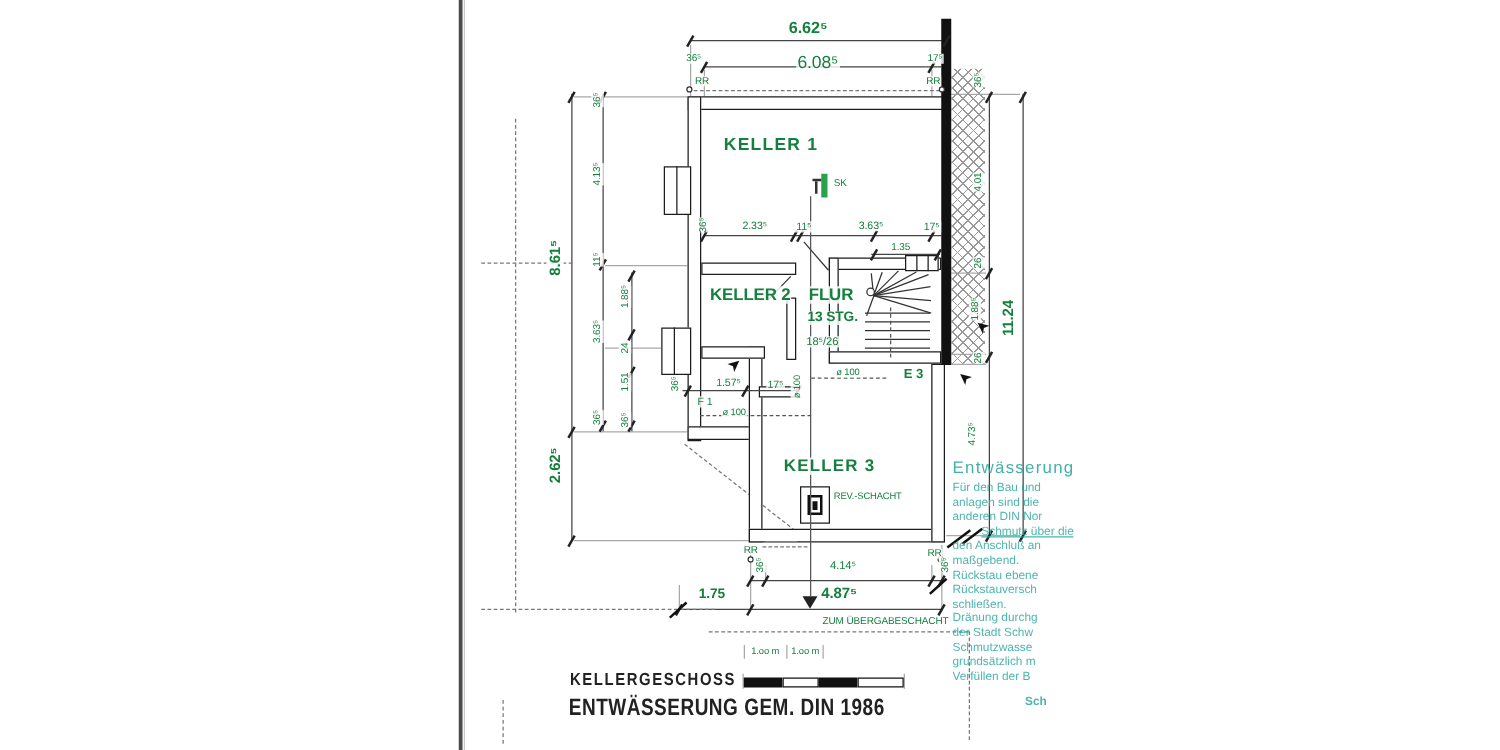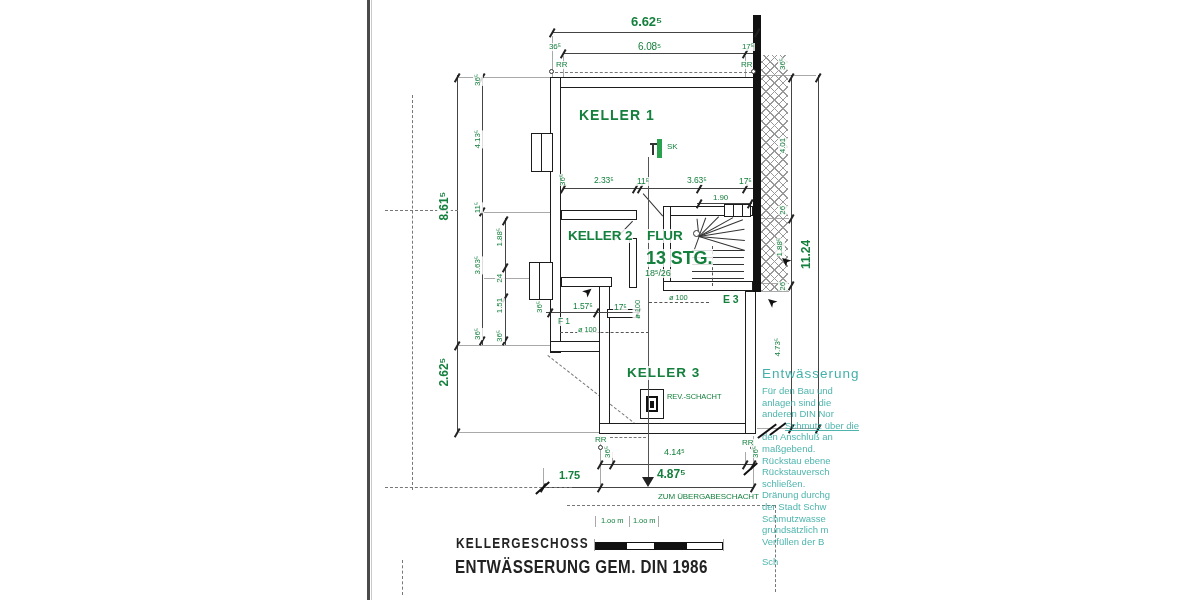--- a/index.html
+++ b/index.html
@@ -12,21 +12,21 @@
   .v{writing-mode:vertical-rl;transform:rotate(180deg);}
   .wall{position:absolute;border:1.6px solid #1c1c1c;background:#fff;box-sizing:border-box;}
   .tick{position:absolute;width:10px;height:1.5px;background:#222;transform:rotate(-60deg);}
   .slash{position:absolute;height:2.4px;background:#111;transform-origin:0 50%;}
   .circ{position:absolute;border:1.2px solid #333;border-radius:50%;box-sizing:border-box;background:#fff;}
   .arrow{position:absolute;color:#111;font-size:13px;line-height:1;}
   #note{position:absolute;left:762px;top:366px;width:97px;height:205px;overflow:hidden;}
   #note-heading{font-size:13.5px;letter-spacing:1px;white-space:nowrap;margin-bottom:4px;opacity:.9;}
   .note-line{font-size:9.5px;line-height:11.6px;white-space:nowrap;opacity:.85;}
   .note-underline{text-decoration:underline;text-align:right;}
-  #note-sig{font-size:9.5px;margin-top:9px;opacity:.85;}
+  #note-sig{font-size:9.5px;margin-left:58px;margin-top:9px;opacity:.85;font-weight:bold;}
   #title1{position:absolute;left:456px;top:535px;font-size:14px;font-weight:700;
           letter-spacing:1.5px;transform:scaleX(.85);transform-origin:0 0;color:#222;}
   #title2{position:absolute;left:455px;top:556px;font-size:19px;font-weight:700;
           letter-spacing:.5px;transform:scaleX(.8);transform-origin:0 0;color:#222;}
   #scalebar{position:absolute;left:595px;top:542px;width:128px;height:8px;}
   #scalebar span{position:absolute;top:0;height:8px;box-sizing:border-box;}
   .sb-b{background:#111;}
   .sb-w{background:#fff;border:1px solid #111;}
   .downarrow{position:absolute;width:0;height:0;border-left:6px solid transparent;
              border-right:6px solid transparent;border-top:10px solid #222;}
@@ -175,35 +175,35 @@
       <div class="tick" style="left: 633px; top: 312px;"></div>
       <div class="tick" style="left: 694px; top: 203px;"></div>
       <div class="tick" style="left: 745px; top: 203px;"></div>
       <div class="slash" style="left: 758px; top: 437px; width: 23px; transform: rotate(-37deg);"></div>
       <div class="slash" style="left: 744px; top: 474px; width: 18px; transform: rotate(-42deg);"></div>
       <div class="slash" style="left: 536px; top: 493px; width: 18px; transform: rotate(-42deg);"></div>
       <div class="slash" style="left: 770px; top: 434px; width: 20px; transform: rotate(-37deg);"></div>
     </div>
 
   <span class="lbl" style="left:630px;top:15px;font-size:13px;font-weight:600;">6.62⁵</span>
-  <span class="lbl" style="left:637px;top:42px;font-size:10px;">6.08⁵</span>
+  <span class="lbl" style="left:637px;top:42px;font-size:14px;">6.08⁵</span>
   <span class="lbl" style="left:548px;top:43px;font-size:8px;">36⁵</span>
   <span class="lbl" style="left:741px;top:43px;font-size:8px;">17⁵</span>
   <span class="lbl" style="left:555px;top:61px;font-size:8px;">RR</span>
   <span class="lbl" style="left:740px;top:61px;font-size:8px;">RR</span>
   <span class="lbl" style="left:578px;top:108px;font-size:14px;font-weight:700;letter-spacing:1px;">KELLER 1</span>
   <span class="lbl" style="left:666px;top:143px;font-size:8px;">SK</span>
   <span class="lbl" style="left:593px;top:176px;font-size:8.5px;">2.33⁵</span>
   <span class="lbl" style="left:636px;top:177px;font-size:8.5px;">11⁵</span>
   <span class="lbl" style="left:686px;top:176px;font-size:8.5px;">3.63⁵</span>
   <span class="lbl" style="left:738px;top:177px;font-size:8.5px;">17⁵</span>
-  <span class="lbl" style="left:712px;top:194px;font-size:8px;">1.90</span>
+  <span class="lbl" style="left:712px;top:194px;font-size:8px;">1.35</span>
   <span class="lbl" style="left:567px;top:229px;font-size:13.5px;font-weight:700;">KELLER 2</span>
   <span class="lbl" style="left:646px;top:229px;font-size:13.5px;font-weight:700;">FLUR</span>
-  <span class="lbl" style="left:645px;top:249px;font-size:18px;font-weight:700;">13 STG.</span>
+  <span class="lbl" style="left:645px;top:249px;font-size:11px;font-weight:700;">13 STG.</span>
   <span class="lbl" style="left:644px;top:269px;font-size:9px;">18⁵/26</span>
   <span class="lbl" style="left:722px;top:294px;font-size:10.5px;font-weight:700;">E 3</span>
   <span class="lbl" style="left:668px;top:294px;font-size:7.5px;">ø 100</span>
   <span class="lbl" style="left:572px;top:302px;font-size:8.5px;">1.57⁵</span>
   <span class="lbl" style="left:613px;top:303px;font-size:8.5px;">17⁵</span>
   <span class="lbl" style="left:557px;top:317px;font-size:8.5px;">F 1</span>
   <span class="lbl" style="left:577px;top:326px;font-size:7.5px;">ø 100</span>
   <span class="lbl" style="left:626px;top:366px;font-size:13.5px;font-weight:700;letter-spacing:1px;">KELLER 3</span>
   <span class="lbl" style="left:666px;top:393px;font-size:7.5px;">REV.-SCHACHT</span>
   <span class="lbl" style="left:594px;top:436px;font-size:8px;">RR</span>

